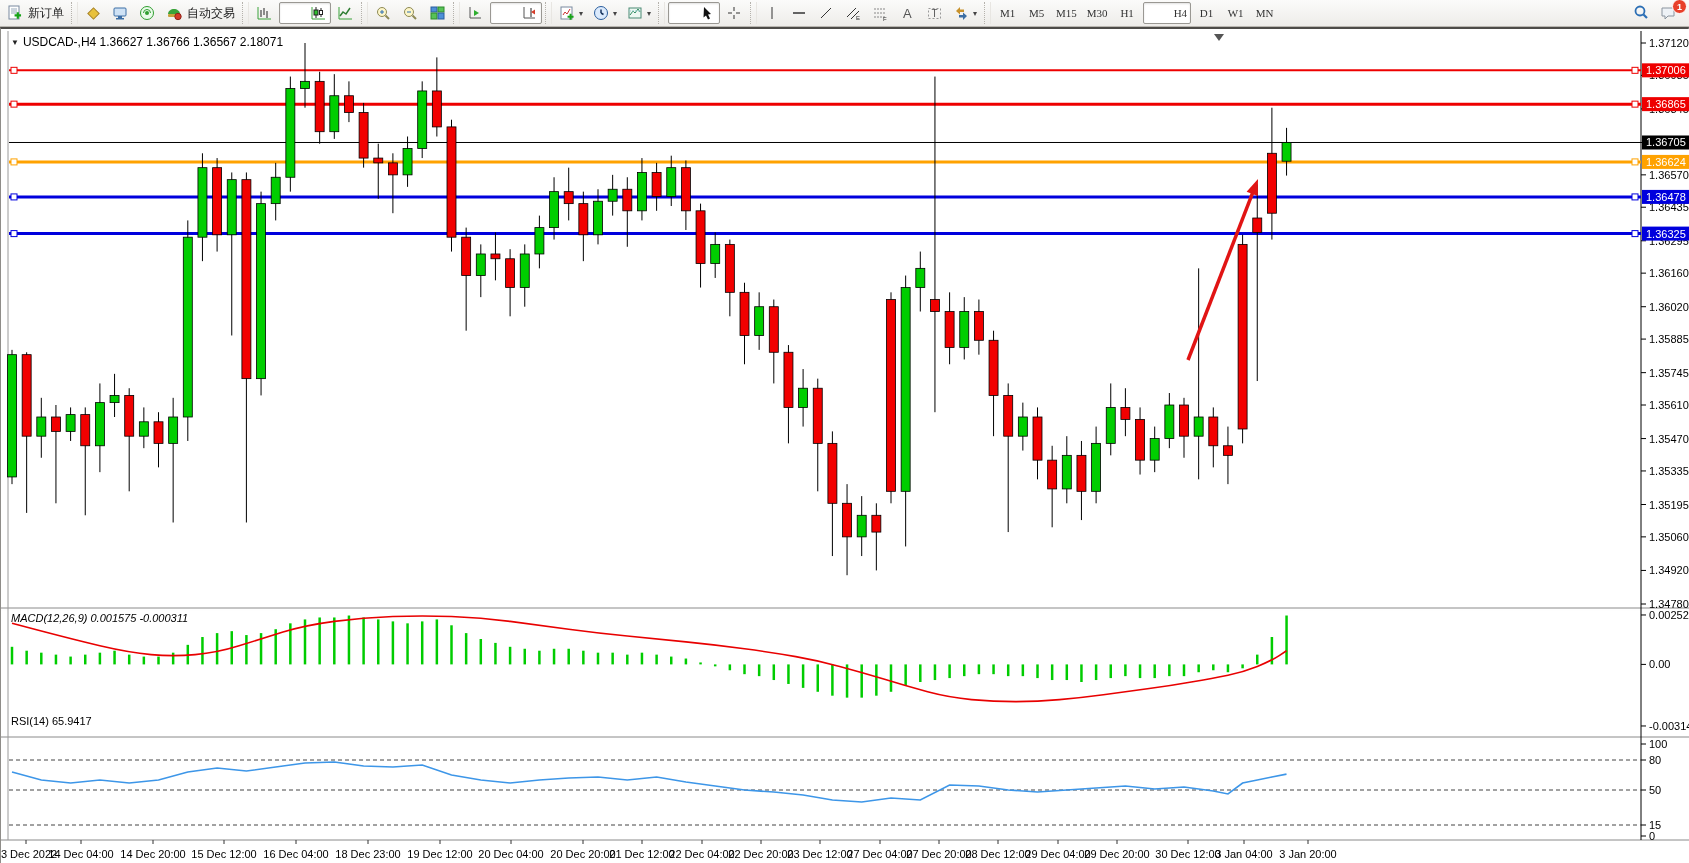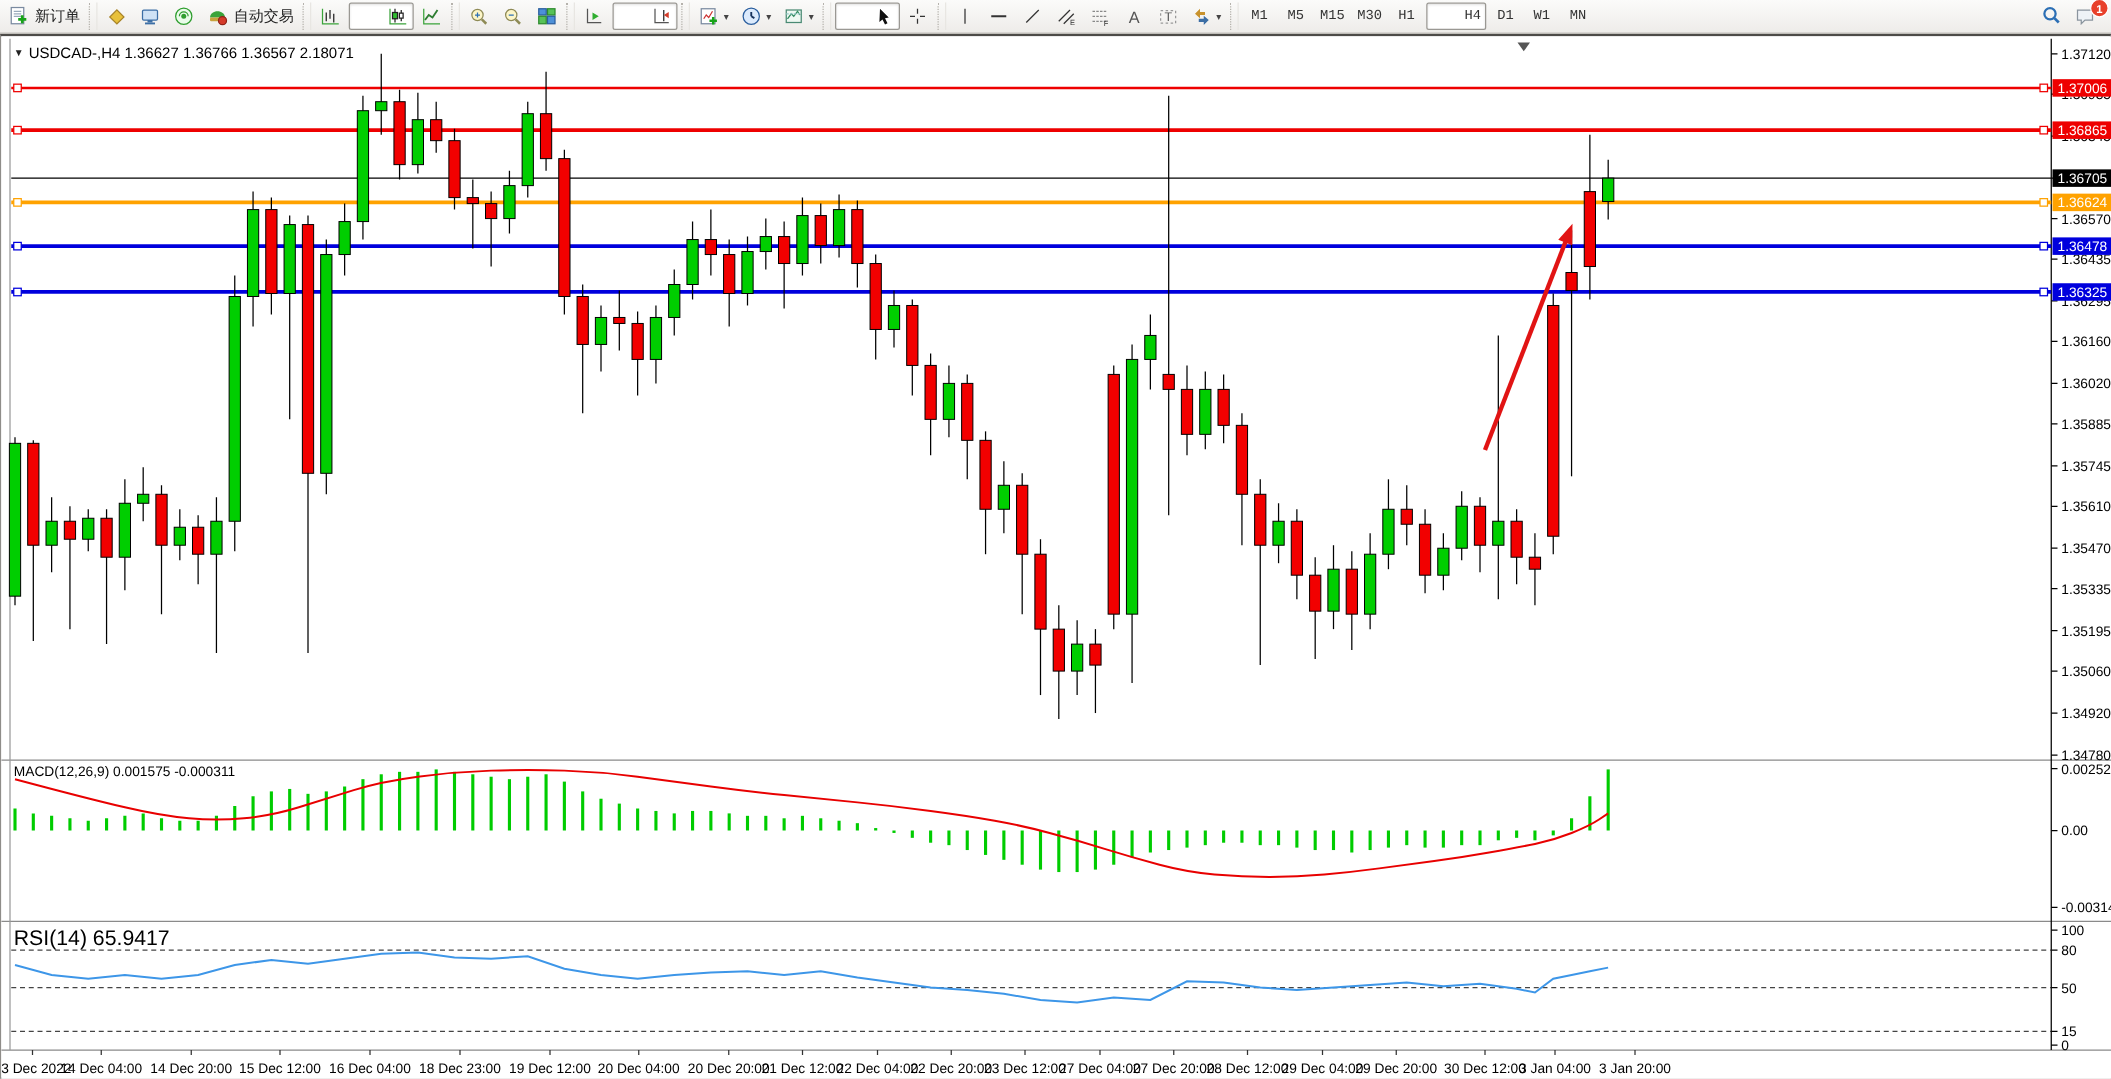--- a/index.html
+++ b/index.html
@@ -11,34 +11,34 @@
     display:flex;align-items:center;z-index:5;box-sizing:border-box;padding-left:2px;}
   .tb-group{display:flex;align-items:center;height:24px;}
   .tb-sep{width:5px;height:22px;margin:0 2px;border-left:1px dotted #b5b2ac;border-right:1px solid #e8e6e2;}
   .tb-btn{display:flex;align-items:center;height:22px;min-width:24px;justify-content:center;
     padding:0 3px;margin:0 1px;border:1px solid transparent;border-radius:2px;cursor:default;
     font-size:12px;color:#222;white-space:nowrap;box-sizing:border-box;}
   .tb-btn.pressed{background:#fff;border:1px solid #9a9893;box-shadow:inset 0 1px 2px rgba(0,0,0,.12);padding-left:30px;}
   .tb-btn .lbl{margin-left:4px;}
   .tb-btn svg{display:block;}
   .tb-btn .dd{font-size:8px;color:#444;margin-left:3px;}
-  .tf-btn{font-size:11px;color:#333;min-width:27px;font-family:Liberation Mono, monospace;}
+  .tf-btn{font-size:11px;color:#333;min-width:27px;font-family:Liberation Serif, serif;}
   #tb-right{margin-left:auto;display:flex;align-items:center;margin-right:6px;}
   .badge{position:absolute;top:-4px;right:-6px;background:#e8402a;color:#fff;font-size:9px;
     width:13px;height:13px;border-radius:50%;display:flex;align-items:center;justify-content:center;
     border:1px solid #fff;font-weight:bold;}
   
   #chartbox{position:absolute;left:0;top:27px;width:1689px;height:836px;background:#fff;
     border:1px solid #8f8d89;box-sizing:border-box;border-top:2px solid #4d4b48;}
   #chart-svg{position:absolute;left:0;top:0;}
   .ol{position:absolute;font-size:12px;color:#000;z-index:3;white-space:nowrap;}
   #chart-title{left:10px;top:6px;}
   #chart-title .tri{font-size:8px;vertical-align:1px;margin-right:4px;color:#222;}
-  #macd-label{left:10px;top:583px;font-size:11px;}
-  #rsi-label{left:10px;top:712px;font-size:17px;}
+  #macd-label{left:10px;top:583px;font-size:11px;font-style:italic;}
+  #rsi-label{left:10px;top:686px;font-size:11px;}
   text{font-family:"Liberation Sans",sans-serif;}
 </style>
 </head>
 <body>
 
 <div id="app">
   <div id="chartbox">
     <svg id="chart-svg" width="1689" height="836">
         <rect x="0" y="0" width="1689" height="836" fill="#ffffff"></rect>
         <line x1="0" y1="579" x2="1689" y2="579" stroke="#8a8a8a" stroke-width="1"></line>

